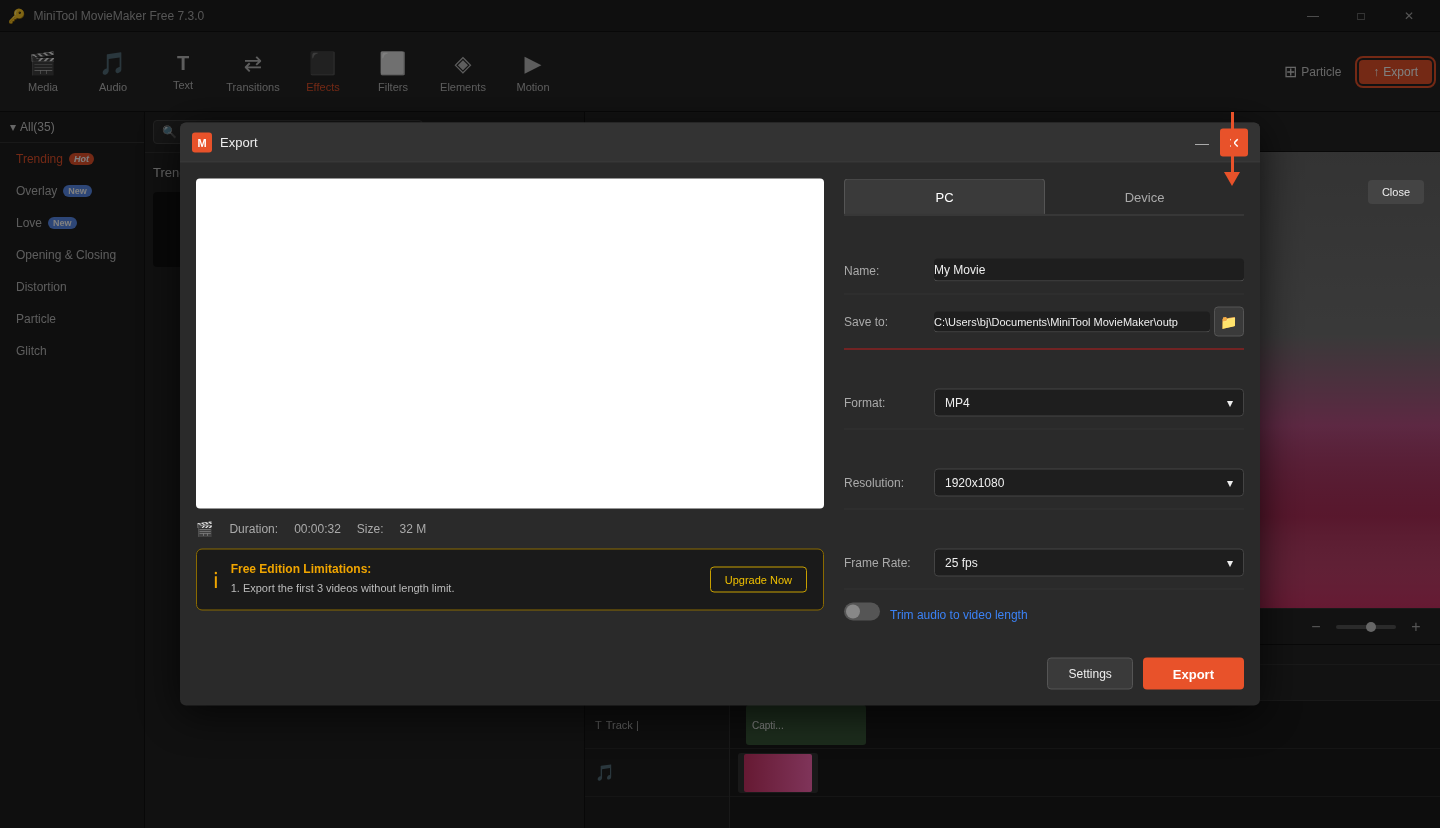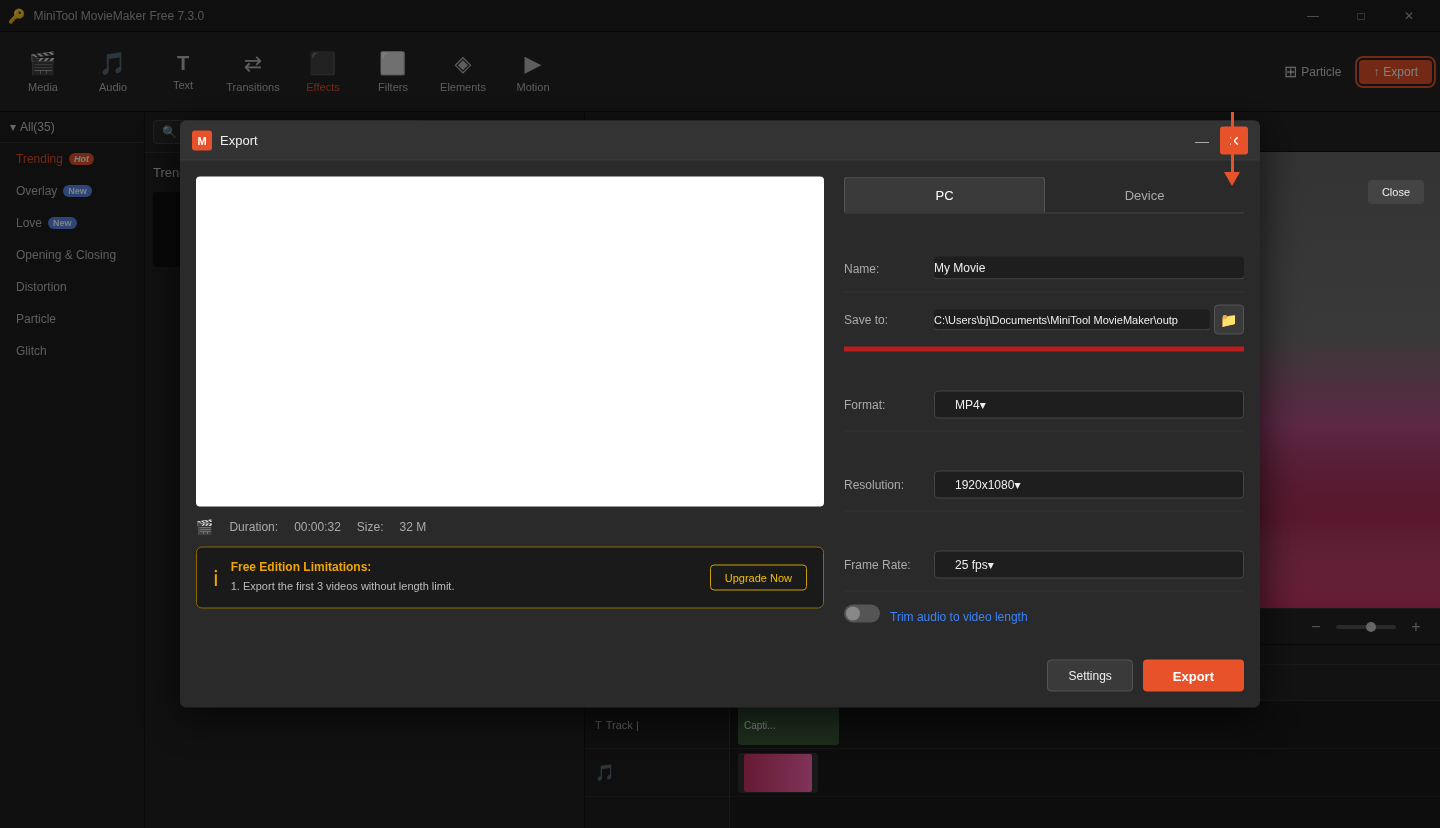--- a/index.html
+++ b/index.html
@@ -384,42 +384,43 @@
       border-radius: 4px;
       padding: 6px 10px;
       color: #eee;
       font-size: 12px;
     }
     .setting-select {
       flex: 1;
       background: #1e1e1e;
       border: 1px solid #444;
       border-radius: 4px;
-      padding: 6px 20px;
+      padding: 6px 10px;
       color: #eee;
       font-size: 12px;
       display: flex;
       align-items: center;
+      justify-content: space-between;
       cursor: pointer;
     }
     .setting-folder-btn {
       width: 30px;
       height: 30px;
       background: #3a3a3a;
       border: 1px solid #555;
       border-radius: 4px;
       display: flex;
       align-items: center;
       justify-content: center;
       cursor: pointer;
       margin-left: 4px;
       color: #ccc;
       font-size: 14px;
     }
-    .save-to-row { display: flex; align-items: center; margin-bottom: 12px; border-bottom: 5px solid #b91c1c; padding-bottom: 12px; }
+    .save-to-row { display: flex; align-items: center; margin-bottom: 12px; border-bottom: 1px solid #b91c1c; padding-bottom: 12px; }
     .trim-row { display: flex; align-items: center; margin-bottom: 12px; }
     .toggle {
       width: 36px;
       height: 18px;
       background: #555;
       border-radius: 9px;
       position: relative;
       cursor: pointer;
       margin-right: 10px;
     }
@@ -658,21 +659,21 @@
           <div class="track-label">
             <span style="font-size:16px;color:#666;">🎵</span>
           </div>
         </div>
         <div style="flex:1;display:flex;flex-direction:column;">
           <div class="timeline-ruler">
             <span style="margin-left:20px;">|</span>
           </div>
           <div style="height:36px;background:#252525;border-bottom:1px solid #333;"></div>
           <div class="track-row">
-            <div class="track-clip text-clip" style="left:8px;width:101px;">
+            <div class="track-clip text-clip" style="left:16px;width:120px;">
               <span>Capti...</span>
             </div>
           </div>
           <div class="track-row">
             <div class="track-clip" style="left:8px;width:80px;background:#333;overflow:hidden;">
               <div style="width:70px;height:38px;background:linear-gradient(to right,#cc3366,#ff69b4);border-radius:2px;"></div>
             </div>
           </div>
         </div>
       </div>

